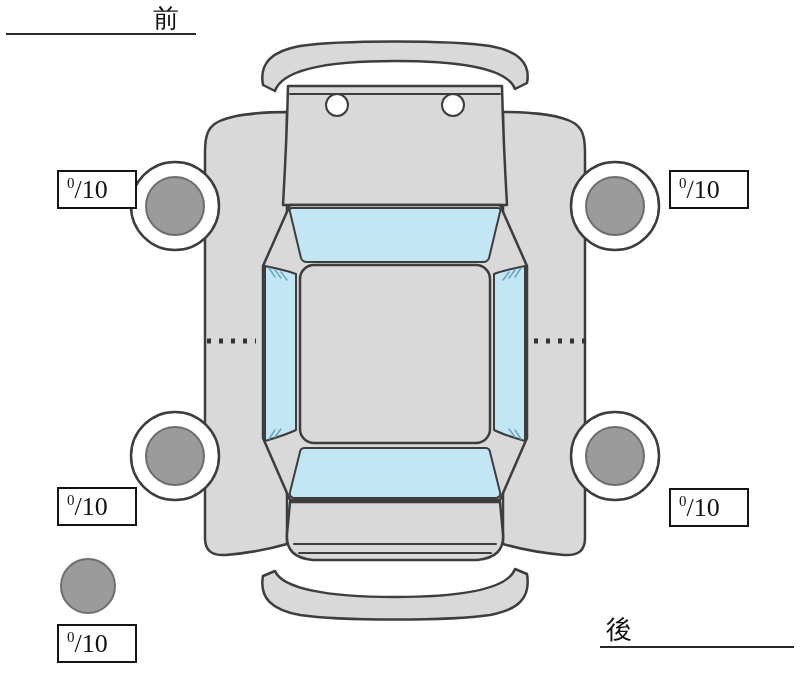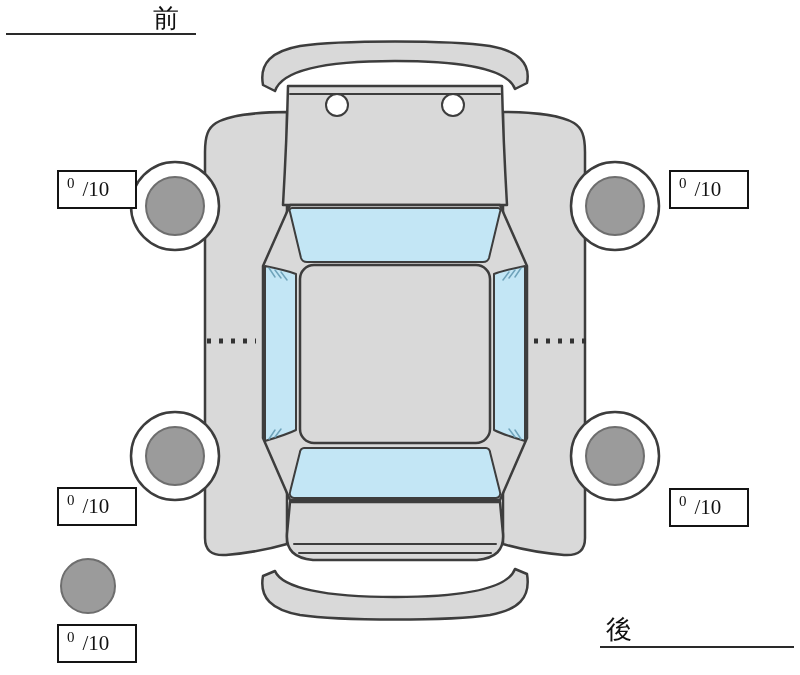--- a/index.html
+++ b/index.html
@@ -40,22 +40,21 @@
   .pos-rl { left: 57px;  top: 487px; }
   .pos-rr { left: 669px; top: 488px; }
   .pos-sp { left: 57px;  top: 624px; }
   .score-value {
     font-size: 15px;
     align-self: flex-start;
     margin-top: 1px;
     line-height: 1.2;
   }
   .score-max {
-    font-size: 21px;
-    margin-left: 8px;
+    font-size: 26px;
     line-height: 1;
   }
   .spare-tire {
     position: absolute;
     left: 60px;
     top: 558px;
     width: 52px;
     height: 52px;
     border-radius: 50%;
     background: #9b9b9b;

